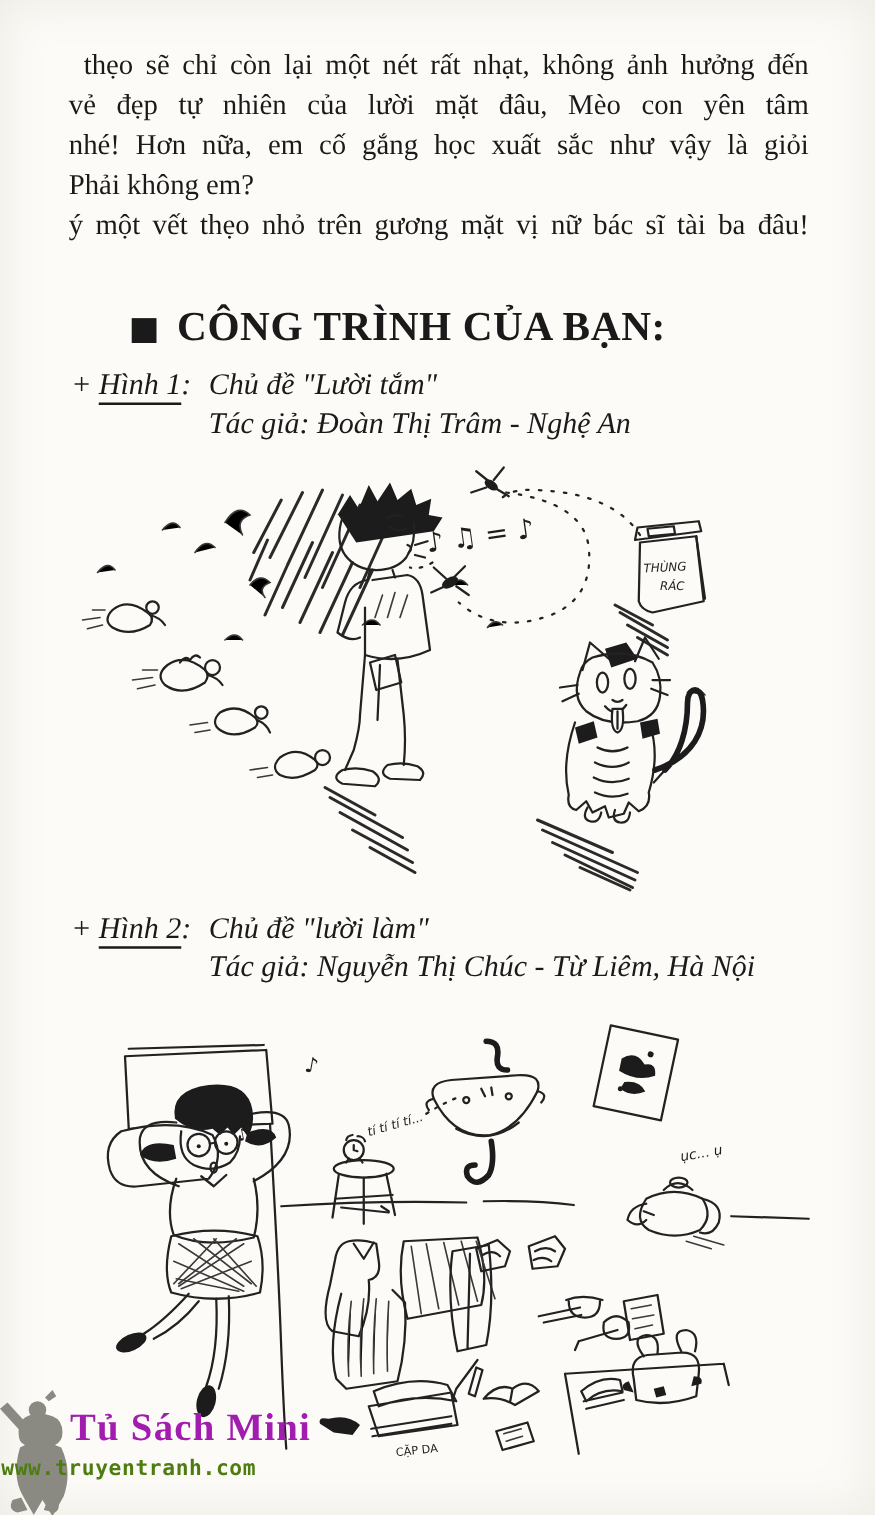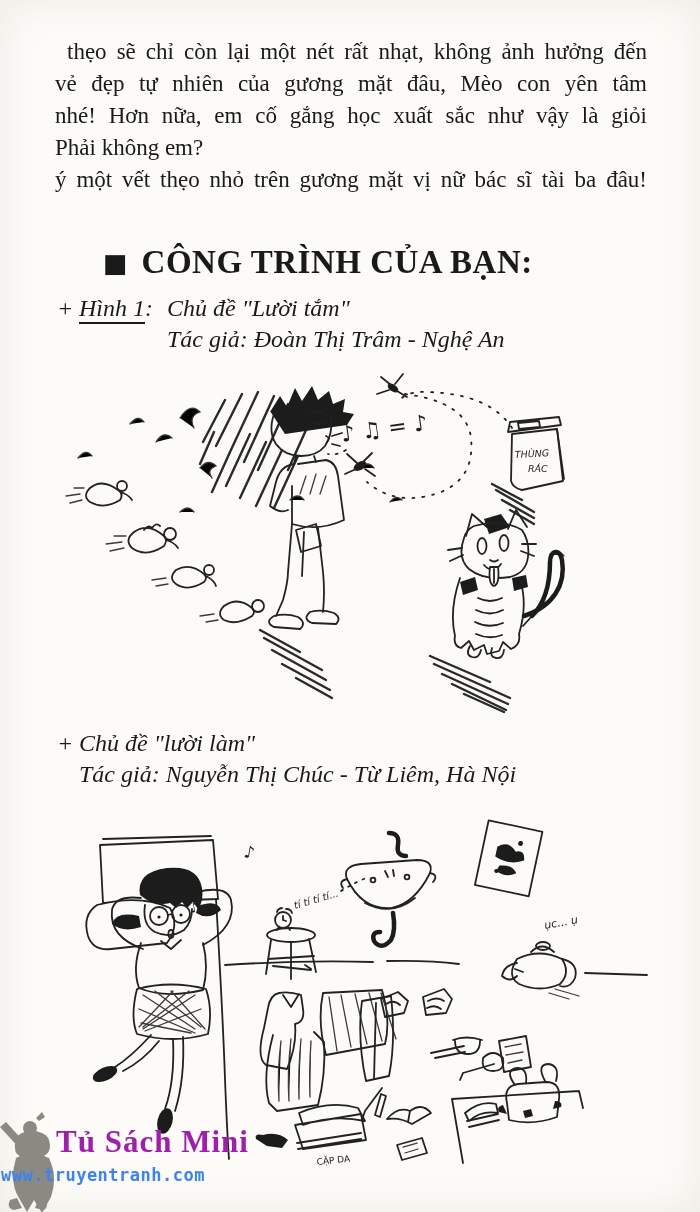--- a/index.html
+++ b/index.html
@@ -29,32 +29,32 @@
   svg{display:block;}
   .ink{stroke:#222;fill:none;stroke-width:1.8;stroke-linecap:round;stroke-linejoin:round;}
   .ink-thick{stroke:#1c1c1c;fill:none;stroke-width:4.5;stroke-linecap:round;stroke-linejoin:round;}
   .ink-fill{fill:#1c1c1c;stroke:none;}
   .paperwhite{fill:#fcfbf7;}
   .hatch{stroke:#2a2a2a;stroke-width:2.4;stroke-linecap:round;}
   .hatch-lt{stroke:#3a3a3a;stroke-width:1.3;stroke-linecap:round;}
   .hand-text{font-family:"DejaVu Sans",sans-serif;fill:#1d1d1d;}
   
   .wm-title{position:absolute;left:56px;top:1124px;font-size:31px;font-weight:700;color:#a21caf;letter-spacing:1px;}
-  .wm-url{position:absolute;left:1px;top:1165px;font-size:17px;font-weight:700;color:#3b82f6;
+  .wm-url{position:absolute;left:1px;top:1165px;font-size:17px;font-weight:700;color:#4d7c0f;
           font-family:"DejaVu Sans Mono",monospace;letter-spacing:.5px;}
   .wm-mascot{position:absolute;left:0;top:1112px;}
 </style>
 </head>
 <body>
 
 <div class="page">
 
   <div class="intro">
     <div class="para-line first">thẹo sẽ chỉ còn lại một nét rất nhạt, không ảnh hưởng đến</div>
-    <div class="para-line">vẻ đẹp tự nhiên của gương mặt đâu, Mèo con yên tâm</div>
+    <div class="para-line">vẻ đẹp tự nhiên của lười mặt đâu, Mèo con yên tâm</div>
     <div class="para-line">nhé! Hơn nữa, em cố gắng học xuất sắc như vậy là giỏi</div>
     <div class="para-line last">Phải không em?</div>
     <div class="para-line">ý một vết thẹo nhỏ trên gương mặt vị nữ bác sĩ tài ba đâu!</div>
   </div>
 
   <div class="heading">
     <span class="bullet">■</span>
     <span class="title">CÔNG TRÌNH CỦA BẠN:</span>
   </div>
 
@@ -148,20 +148,21 @@
       <path class="ink" d="M410,274 q-5,9 2,11 q7,2 9,-7 M432,276 q-3,9 4,10 q7,1 8,-8"></path>
       <path class="ink-thick" d="M464,244 C494,234 506,212 502,188 C500,176 490,178 490,190 C490,212 484,232 472,244"></path>
       <path class="ink" d="M472,244 l-9,10"></path>
       <path class="hatch" d="M374,292 l76,34 M382,302 l66,30 M392,312 l54,26 M370,284 l60,26 M404,322 l40,18"></path>
     </g>
   </svg>
   </div>
 
   <div class="fig-caption cap2">
     <span class="marker">+</span>
+    <span class="fig-label-wrap"><span class="fig-label">Hình 2</span><span>:</span></span>
     <span class="cap-lines">
       <span>Chủ đề "lười làm"</span>
       <span>Tác giả: Nguyễn Thị Chúc - Từ Liêm, Hà Nội</span>
     </span>
   </div>
 
   <div class="draw2">
   <svg width="610" height="385" viewBox="0 0 610 385">
 
     <g>

